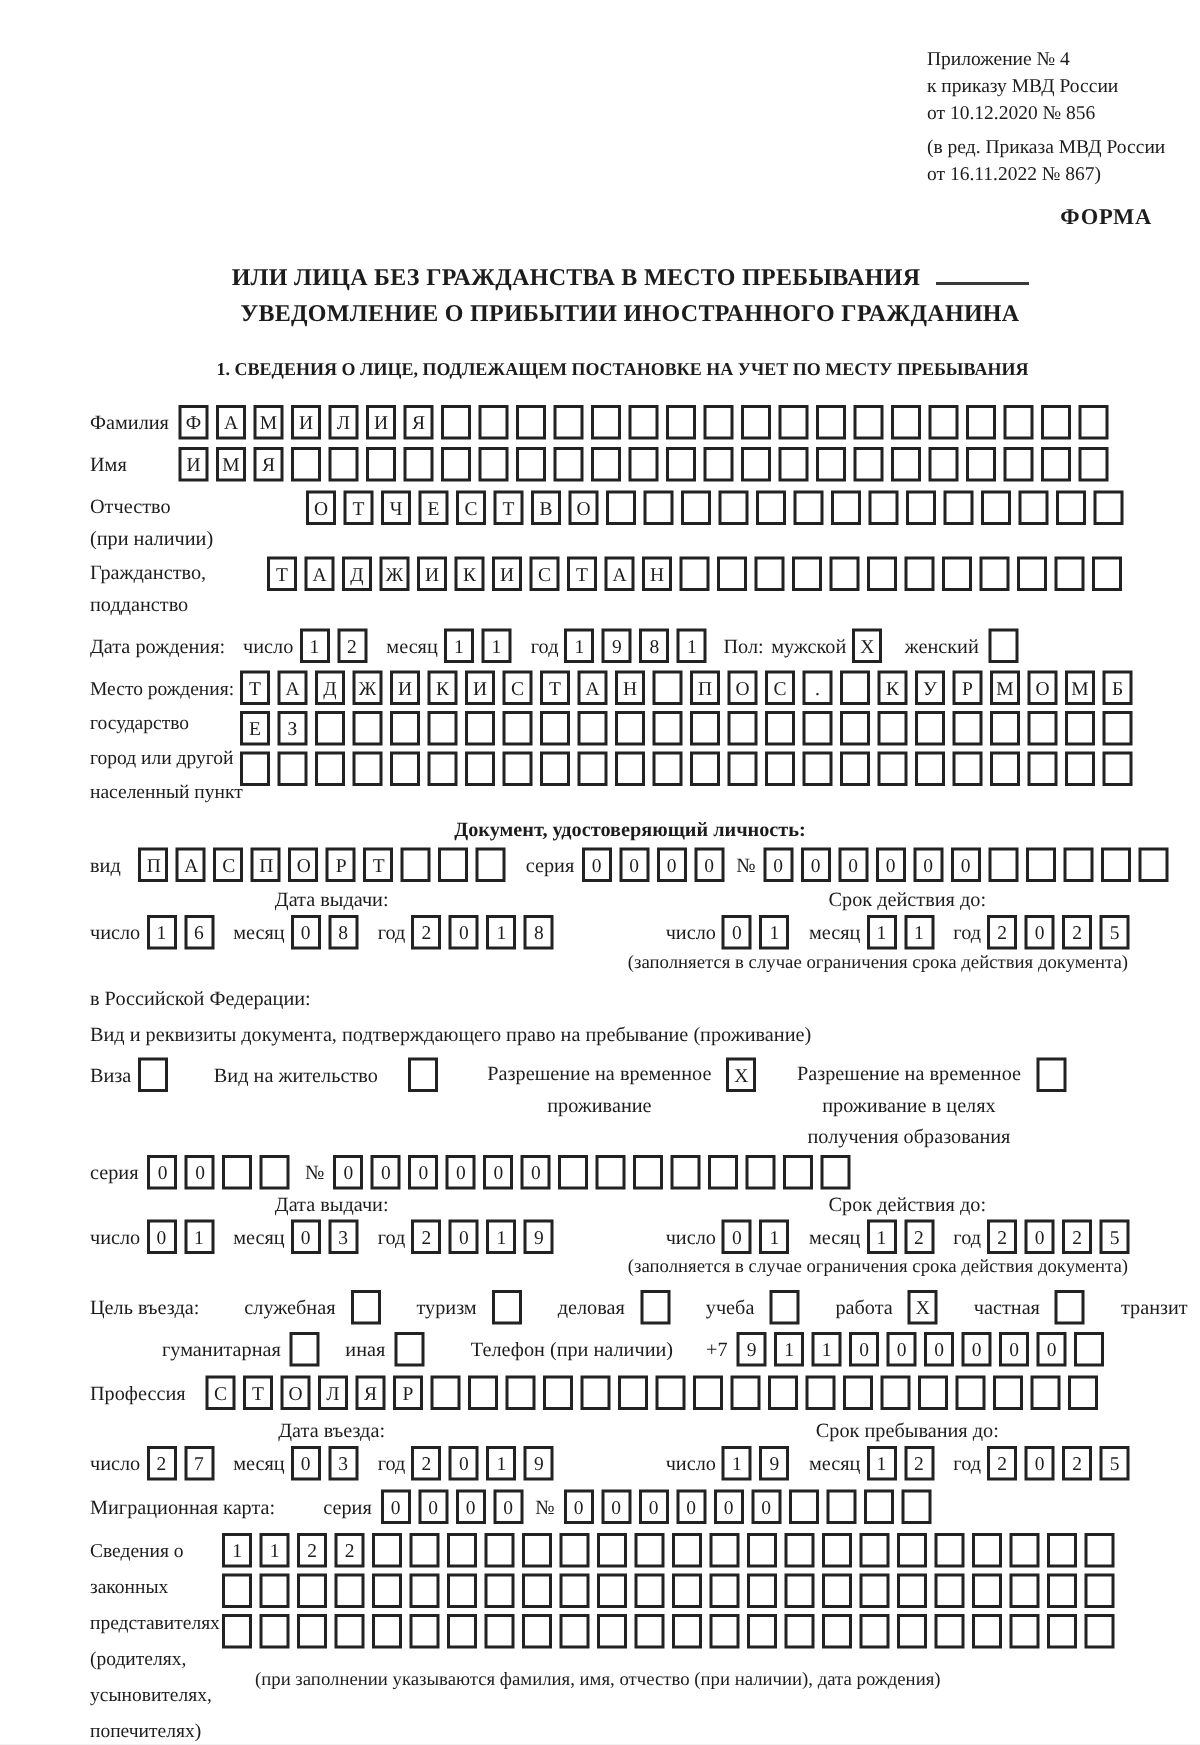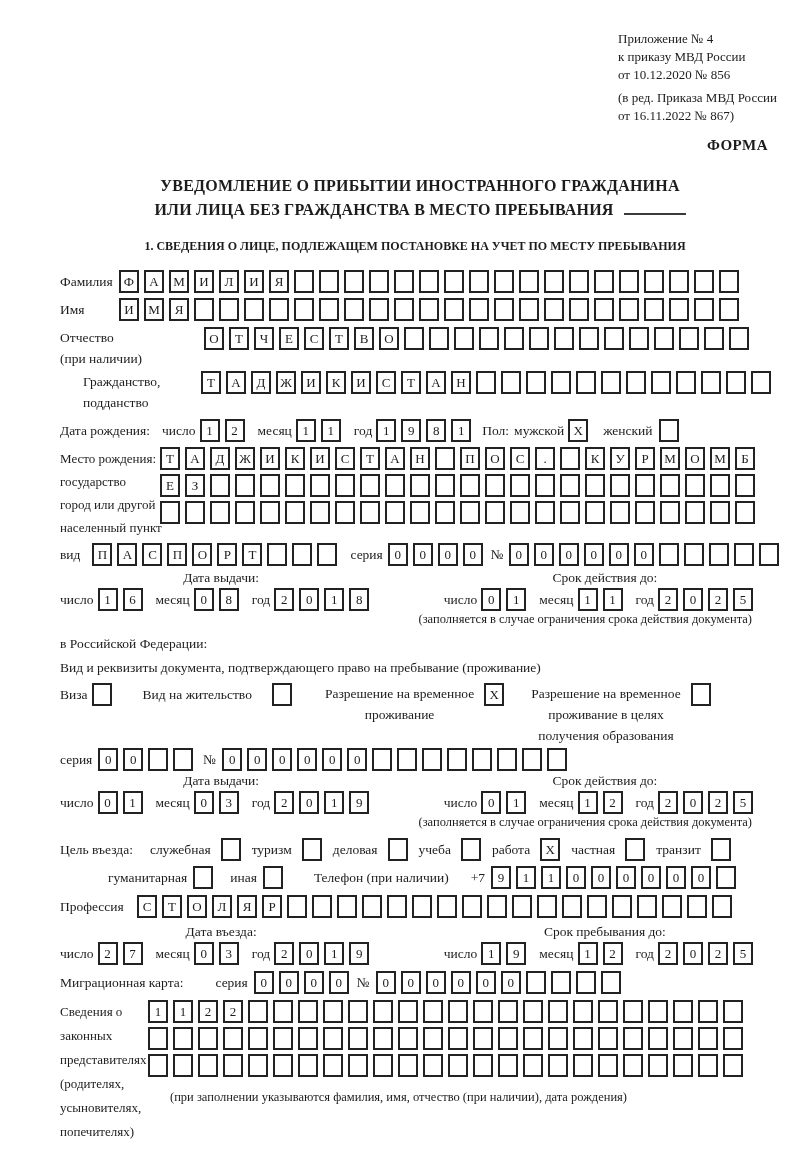--- a/index.html
+++ b/index.html
@@ -18,63 +18,63 @@
   .lbl{font-size:13.5px;line-height:23px;flex:none;}
   .lbl2{font-size:13.5px;line-height:21px;flex:none;}
   .boxes{display:flex;flex:none;}
   .cell{
     box-sizing:border-box;flex:none;width:20px;height:23px;border:2px solid #222;
     margin-right:5px;display:flex;align-items:center;justify-content:center;
     font-size:13px;background:#fff;
   }
   .w59{width:59px;}
   .w144{width:144px;}
-  .w118{width:118px;margin-left:23px;}
+  .w118{width:118px;}
   .bp-col{width:100px;flex:none;font-size:13px;line-height:23px;white-space:nowrap;}
   .bp-rows .boxes{margin-bottom:4px;}
   .doc-head{text-align:center;font-weight:bold;font-size:13.5px;margin-top:6px;}
   .dlbl{font-size:13.5px;margin-right:4px;flex:none;}
   .dg-head{text-align:center;font-size:13.5px;margin-bottom:2px;}
   .dg-row{display:flex;align-items:center;}
   .dg-row .boxes{margin-right:8px;}
   .dg-right{margin-left:auto;margin-right:14px;}
   .fillnote{text-align:right;padding-right:28px;font-size:12.5px;margin-top:1px;}
   .plain{font-size:13.5px;line-height:19px;}
   .optblock{text-align:center;font-size:13.5px;line-height:21px;flex:none;}
   .opt-gap4{margin-left:4px;}
   .purpose-row .lbl{margin-right:6px;}
   .opt{display:flex;align-items:flex-end;margin-left:11px;}
   .opt:first-of-type{margin-left:7px;}
   .opt .cell{margin-left:4px;margin-right:0;}
   .reps-col{width:88px;flex:none;font-size:13px;line-height:24px;white-space:nowrap;}
   .reps-rows .boxes{margin-bottom:4px;}
   .reps-note{font-size:12.5px;margin-top:13px;margin-left:22px;white-space:nowrap;}
   .mt2{margin-top:2px;}.mt4{margin-top:4px;}.mt5{margin-top:5px;}.mt6{margin-top:6px;}
-  .mt8{margin-top:8px;}.mt16{margin-top:16px;}
+  .mt8{margin-top:8px;gap:13px;}.mt16{margin-top:16px;}
   .nowrap{white-space:nowrap;}
 </style>
 </head>
 <body>
 
 <div class="page">
 
   <div class="annex">
     <div>Приложение № 4</div>
     <div>к приказу МВД России</div>
     <div>от 10.12.2020 № 856</div>
     <div class="note">
       <div>(в ред. Приказа МВД России</div>
       <div>от 16.11.2022 № 867)</div>
     </div>
   </div>
   <div class="form-label">ФОРМА</div>
 
   <div class="title">
+    <div><span>ИЛИ ЛИЦА БЕЗ ГРАЖДАНСТВА В МЕСТО ПРЕБЫВАНИЯ</span><span class="t-underline"></span></div>
     <div>УВЕДОМЛЕНИЕ О ПРИБЫТИИ ИНОСТРАННОГО ГРАЖДАНИНА</div>
-    <div><span>ИЛИ ЛИЦА БЕЗ ГРАЖДАНСТВА В МЕСТО ПРЕБЫВАНИЯ</span><span class="t-underline"></span></div>
   </div>
 
   <div class="h1">1. СВЕДЕНИЯ О ЛИЦЕ, ПОДЛЕЖАЩЕМ ПОСТАНОВКЕ НА УЧЕТ ПО МЕСТУ ПРЕБЫВАНИЯ</div>
 
   <div class="frow mt16">
     <span class="lbl w59">Фамилия</span>
     <span class="boxes">
         <span class="cell">Ф</span>
         <span class="cell">А</span>
         <span class="cell">М</span>
@@ -305,20 +305,21 @@
           <span class="cell"></span>
           <span class="cell"></span>
           <span class="cell"></span>
           <span class="cell"></span>
           <span class="cell"></span>
           <span class="cell"></span>
         </div>
     </div>
   </div>
 
+  <div class="doc-head">Документ, удостоверяющий личность:</div>
 
   <div class="frow mt4 nowrap">
     <span class="lbl" style="margin-right:12px;">вид</span>
     <span class="boxes" style="margin-right:8px;">
         <span class="cell">П</span>
         <span class="cell">А</span>
         <span class="cell">С</span>
         <span class="cell">П</span>
         <span class="cell">О</span>
         <span class="cell">Р</span>

